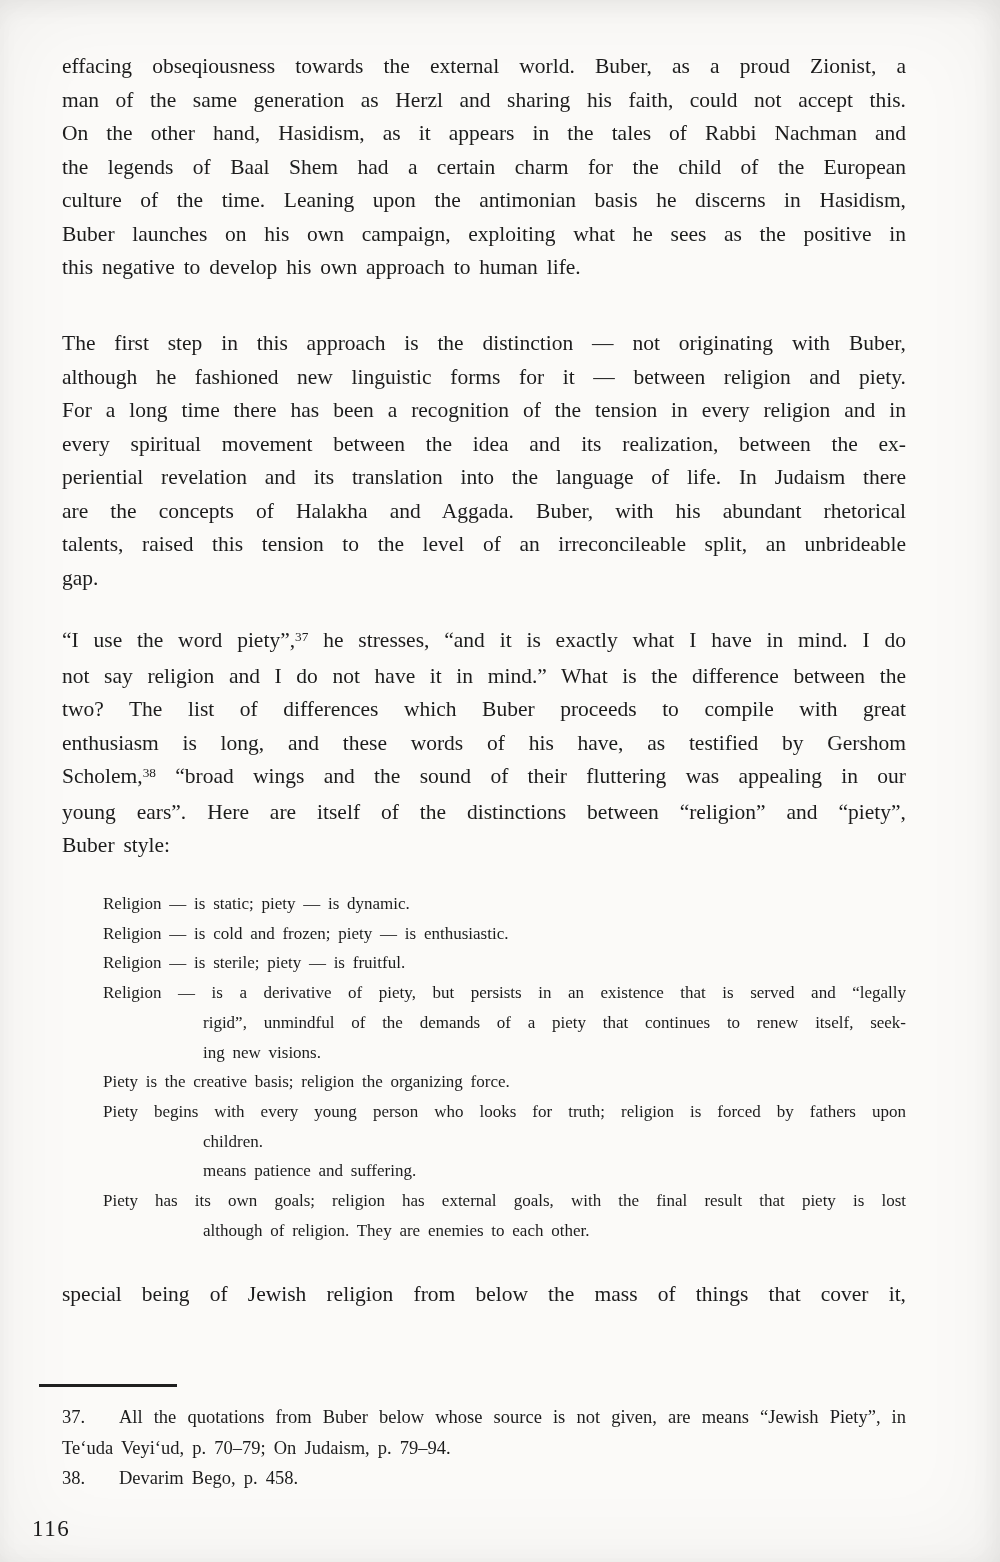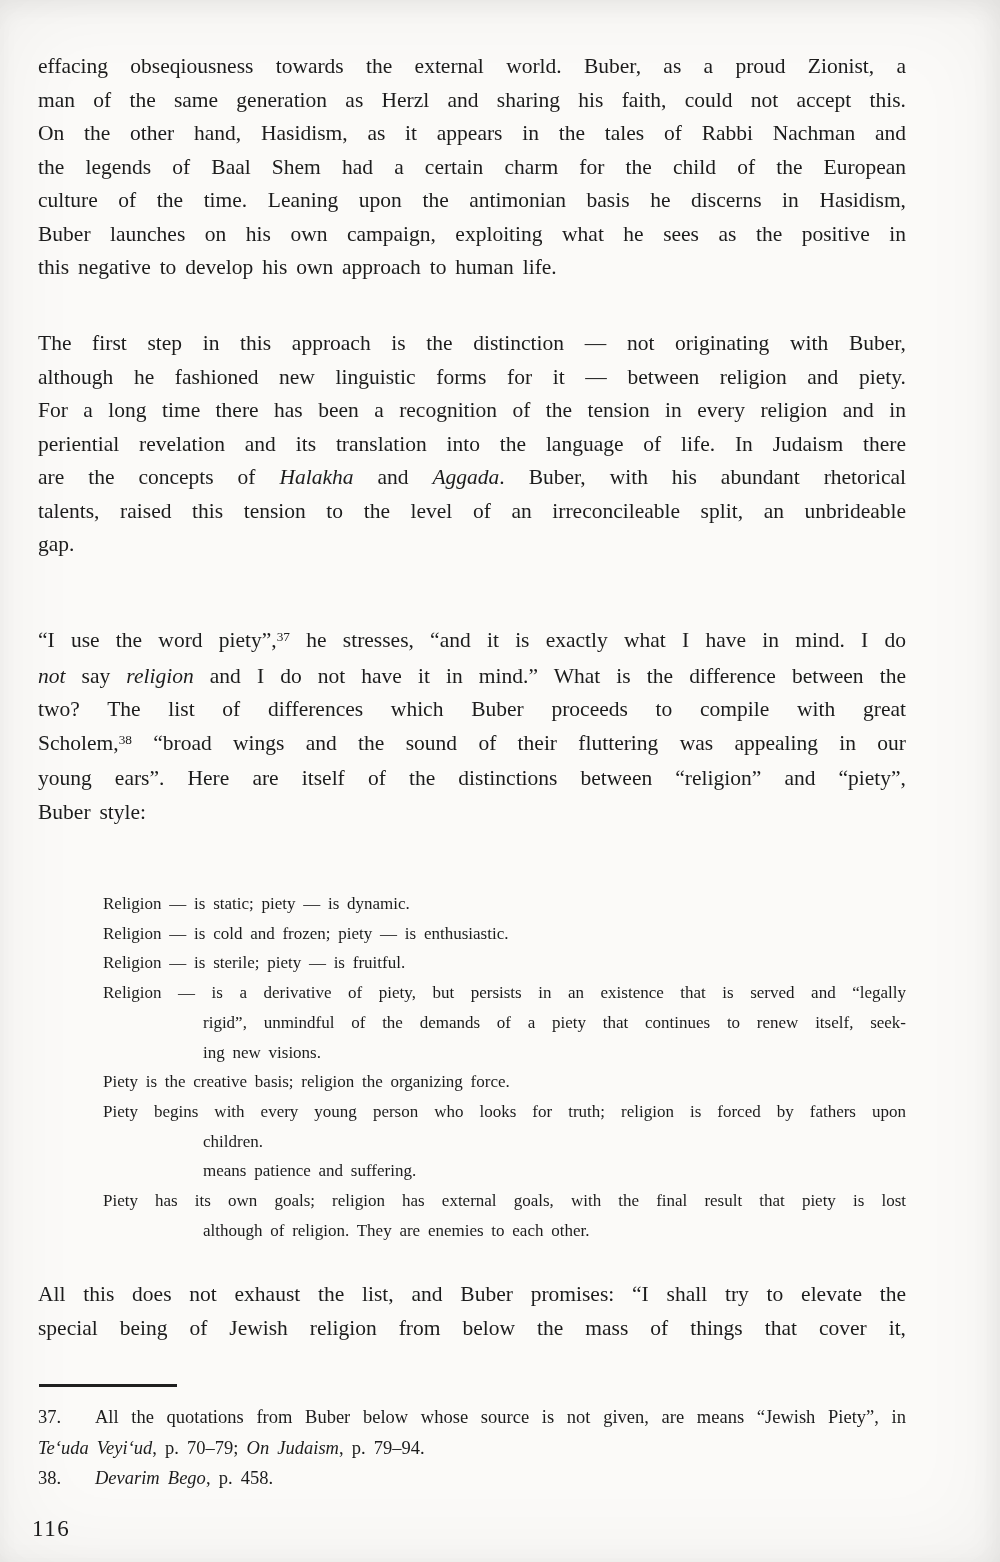--- a/index.html
+++ b/index.html
@@ -8,26 +8,26 @@
     background:#fbfaf8;
     font-family:"Liberation Serif", serif;
     color:#1c1c1c;
     box-shadow: inset 0 0 90px rgba(0,0,0,0.05), inset -8px 0 26px rgba(0,0,0,0.045), inset 0 10px 24px rgba(0,0,0,0.03);
     overflow:hidden;
   }
   .block { position:absolute; left:38px; width:868px; }
   .body-text { font-size:21.5px; line-height:33.5px; }
   .small-text { font-size:17px; line-height:29.7px; }
   .fn-text { font-size:18.5px; line-height:30.5px; }
-  .ln { text-align:justify; }
+  .ln { text-align:justify;margin-left:24px; }
   .ln.j { text-align-last:justify; }
   .ln:not(.j) { word-spacing:3.5px; }
   .li-f { margin-left:65px; }
   .li-c { margin-left:165px; }
-  .it { font-style:italic; }
+  .it { }
   .sup { font-size:0.62em; position:relative; top:-0.45em; letter-spacing:0; }
   .fn-num { display:inline-block; width:57px; }
   .rule { position:absolute; left:39px; top:1384px; width:138px; height:3px; background:#1f1f1f; }
   .pagenum { position:absolute; left:32px; top:1516px; font-size:23px; letter-spacing:1.5px; }
 </style>
 </head>
 <body>
 
 <div class="page">
 
@@ -38,30 +38,32 @@
     <div class="ln j">the legends of Baal Shem had a certain charm for the child of the European</div>
     <div class="ln j">culture of the time. Leaning upon the antimonian basis he discerns in Hasidism,</div>
     <div class="ln j">Buber launches on his own campaign, exploiting what he sees as the positive in</div>
     <div class="ln">this negative to develop his own approach to human life.</div>
   </section>
 
   <section class="block body-text" style="top:327px;">
     <div class="ln j">The first step in this approach is the distinction — not originating with Buber,</div>
     <div class="ln j">although he fashioned new linguistic forms for it — between religion and piety.</div>
     <div class="ln j">For a long time there has been a recognition of the tension in every religion and in</div>
+    <div class="ln j">every spiritual movement between the idea and its realization, between the ex-</div>
     <div class="ln j">periential revelation and its translation into the language of life. In Judaism there</div>
     <div class="ln j"><span>are the concepts of </span><span class="it">Halakha</span><span> and </span><span class="it">Aggada</span><span>. Buber, with his abundant rhetorical</span></div>
     <div class="ln j">talents, raised this tension to the level of an irreconcileable split, an unbrideable</div>
     <div class="ln">gap.</div>
   </section>
 
   <section class="block body-text" style="top:624px;">
     <div class="ln j"><span>“I use the word piety”,</span><span class="sup">37</span><span> he stresses, “and it is exactly what I have in mind. I do</span></div>
     <div class="ln j"><span class="it">not</span><span> say </span><span class="it">religion</span><span> and I do not have it in mind.” What is the difference between the</span></div>
     <div class="ln j">two? The list of differences which Buber proceeds to compile with great</div>
+    <div class="ln j">enthusiasm is long, and these words of his have, as testified by Gershom</div>
     <div class="ln j"><span>Scholem,</span><span class="sup">38</span><span> “broad wings and the sound of their fluttering was appealing in our</span></div>
     <div class="ln j">young ears”. Here are itself of the distinctions between “religion” and “piety”,</div>
     <div class="ln">Buber style:</div>
   </section>
 
   <section class="block small-text" style="top:889px;">
     <div class="ln li-f">Religion — is static; piety — is dynamic.</div>
     <div class="ln li-f">Religion — is cold and frozen; piety — is enthusiastic.</div>
     <div class="ln li-f">Religion — is sterile; piety — is fruitful.</div>
     <div class="ln j li-f">Religion — is a derivative of piety, but persists in an existence that is served and “legally</div>
@@ -69,21 +71,20 @@
     <div class="ln li-c">ing new visions.</div>
     <div class="ln li-f">Piety is the creative basis; religion the organizing force.</div>
     <div class="ln j li-f">Piety begins with every young person who looks for truth; religion is forced by fathers upon</div>
     <div class="ln li-c">children.</div>
     <div class="ln li-c">means patience and suffering.</div>
     <div class="ln j li-f">Piety has its own goals; religion has external goals, with the final result that piety is lost</div>
     <div class="ln li-c">although of religion. They are enemies to each other.</div>
   </section>
 
   <section class="block body-text" style="top:1278px;">
-    <div class="ln j">All this does not exhaust the list, and Buber promises: “I shall try to elevate the</div>
     <div class="ln j">special being of Jewish religion from below the mass of things that cover it,</div>
   </section>
 
   <div class="rule"></div>
 
   <section class="block fn-text" style="top:1402px;">
     <div class="ln j"><span class="fn-num">37.</span><span>All the quotations from Buber below whose source is not given, are means “Jewish Piety”, in</span></div>
     <div class="ln"><span class="it">Te‘uda Veyi‘ud</span><span>, p. 70–79; </span><span class="it">On Judaism</span><span>, p. 79–94.</span></div>
     <div class="ln"><span class="fn-num">38.</span><span class="it">Devarim Bego</span><span>, p. 458.</span></div>
   </section>

